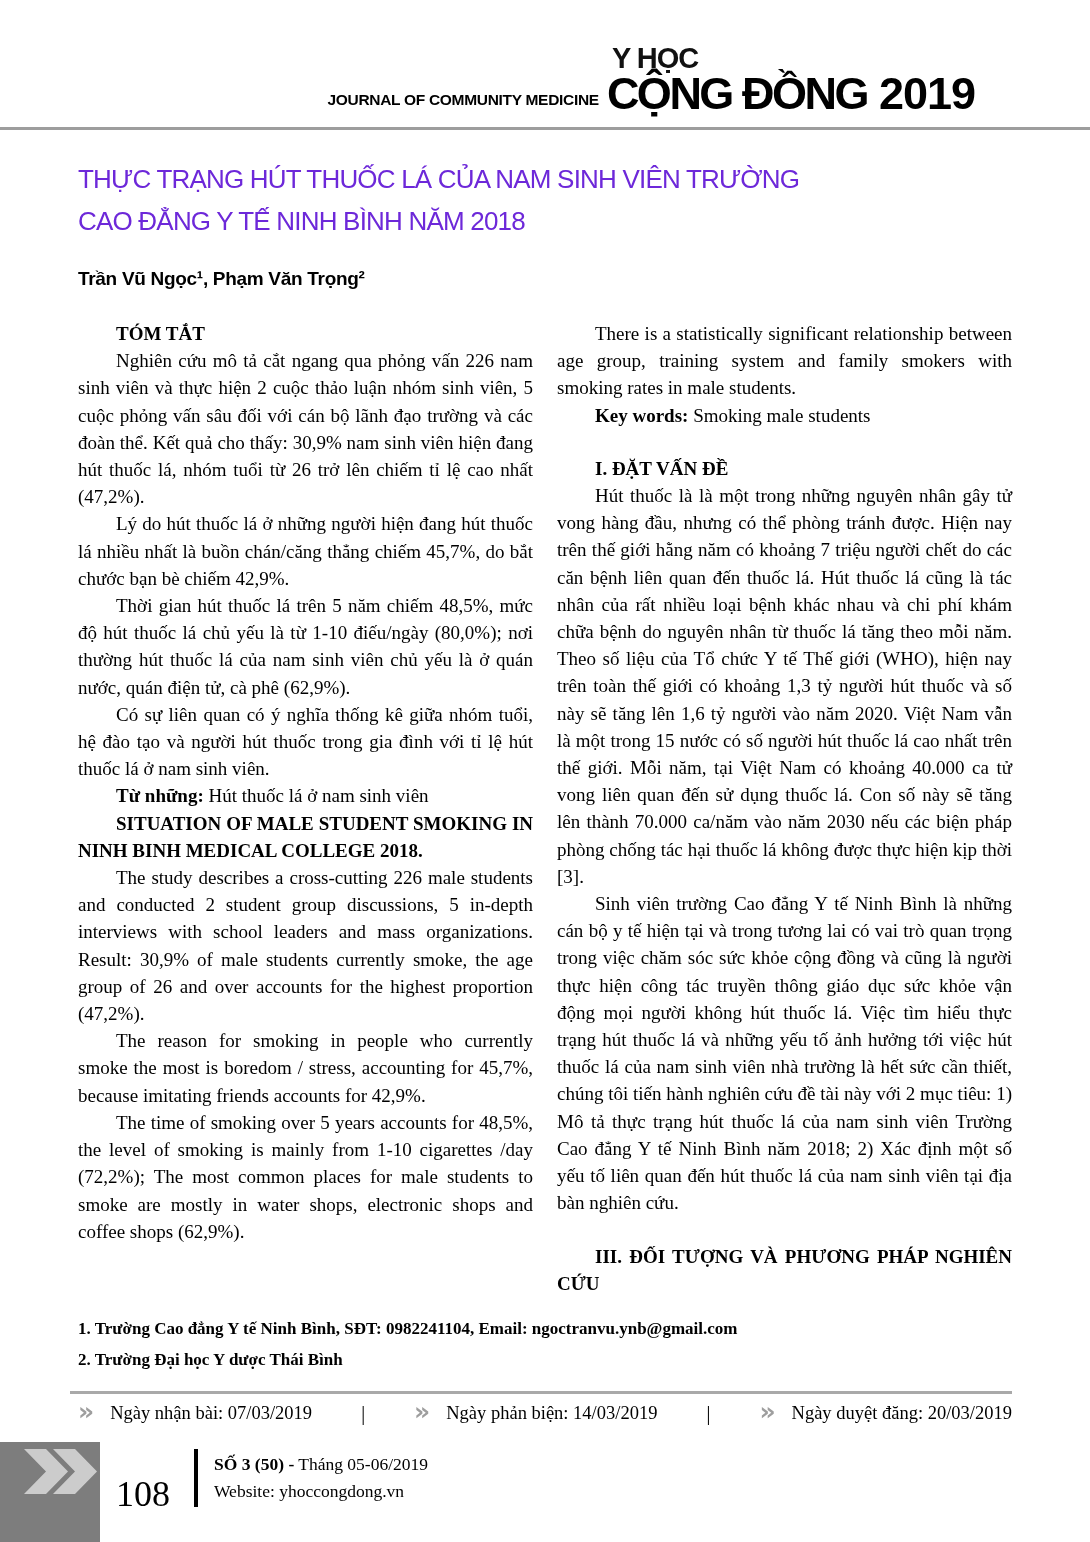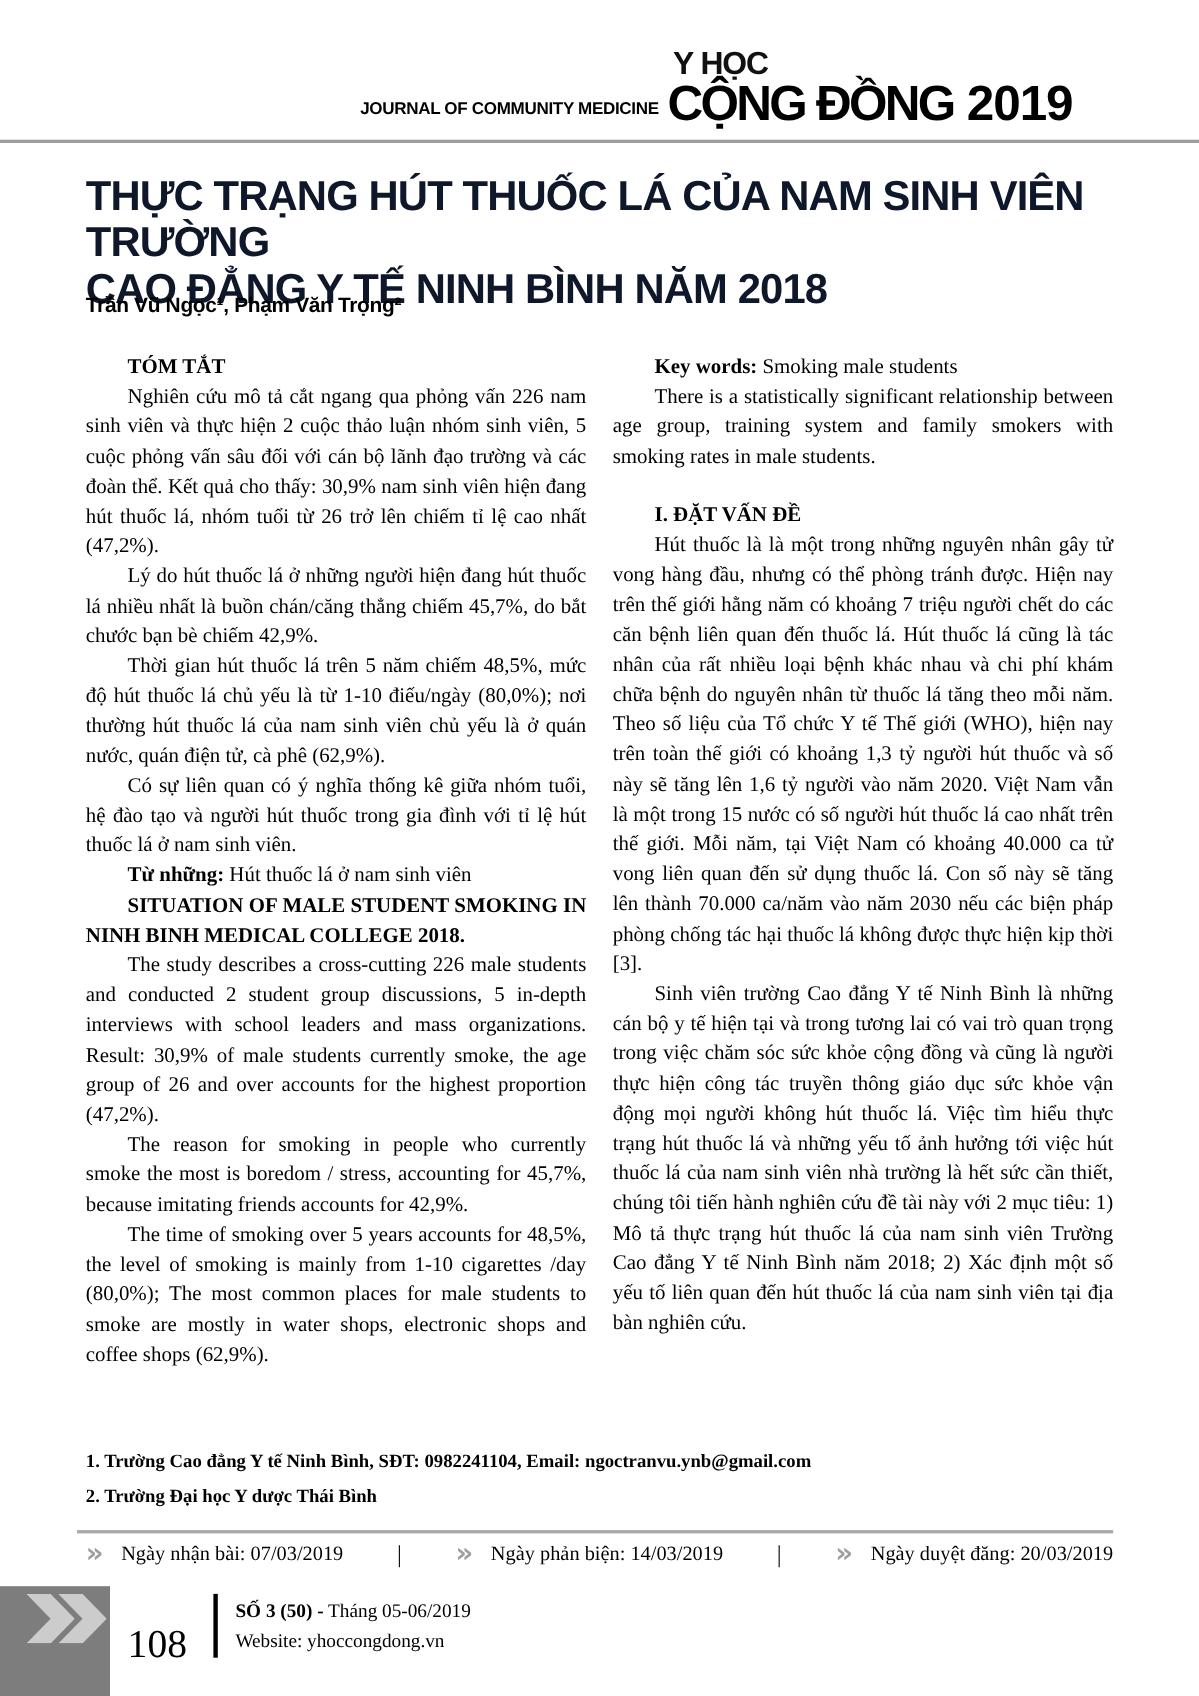--- a/index.html
+++ b/index.html
@@ -26,22 +26,22 @@
   .logo-bottom {
     font-family:"Liberation Sans", sans-serif; font-weight:bold;
     font-size:45px; line-height:1.0; letter-spacing:-2.5px; color:#000000; white-space:nowrap;
   }
   .logo-year { margin-left:12px; letter-spacing:-1px; }
   .header-rule { position:absolute; top:127px; left:0; width:1090px; height:3px; background:#9d9d9d; }
 
   
   .title-block {
     position:absolute; top:158px; left:78px; width:940px;
-    font-family:"Liberation Sans", sans-serif; font-weight:bold;
-    font-size:38px; line-height:42px; letter-spacing:-0.8px; color:#0f172a;
+    font-family:"Liberation Sans", sans-serif; font-weight:normal;
+    font-size:26px; line-height:42px; letter-spacing:-0.8px; color:#6d28d9;
   }
   .authors {
     position:absolute; top:268px; left:78px; width:934px; text-align:left;
     font-family:"Liberation Sans", sans-serif; font-weight:bold; font-size:19px; letter-spacing:-0.3px;
   }
 
   
   .columns { position:absolute; top:320px; left:78px; width:934px; display:flex; gap:24px; }
   .col { width:455px; font-size:19px; line-height:27.2px; text-align:justify; }
   .col p { margin:0; text-indent:38px; }
@@ -111,32 +111,33 @@
       <p>Nghiên cứu mô tả cắt ngang qua phỏng vấn 226 nam sinh viên và thực hiện 2 cuộc thảo luận nhóm sinh viên, 5 cuộc phỏng vấn sâu đối với cán bộ lãnh đạo trường và các đoàn thể. Kết quả cho thấy: 30,9% nam sinh viên hiện đang hút thuốc lá, nhóm tuổi từ 26 trở lên chiếm tỉ lệ cao nhất (47,2%).</p>
       <p>Lý do hút thuốc lá ở những người hiện đang hút thuốc lá nhiều nhất là buồn chán/căng thẳng chiếm 45,7%, do bắt chước bạn bè chiếm 42,9%.</p>
       <p>Thời gian hút thuốc lá trên 5 năm chiếm 48,5%, mức độ hút thuốc lá chủ yếu là từ 1-10 điếu/ngày (80,0%); nơi thường hút thuốc lá của nam sinh viên chủ yếu là ở quán nước, quán điện tử, cà phê (62,9%).</p>
       <p>Có sự liên quan có ý nghĩa thống kê giữa nhóm tuổi, hệ đào tạo và người hút thuốc trong gia đình với tỉ lệ hút thuốc lá ở nam sinh viên.</p>
       <p><span class="b">Từ những:</span>
         <span>Hút thuốc lá ở nam sinh viên</span></p>
 
       <p class="b">SITUATION OF MALE STUDENT SMOKING IN NINH BINH MEDICAL COLLEGE 2018.</p>
       <p>The study describes a cross-cutting 226 male students and conducted 2 student group discussions, 5 in-depth interviews with school leaders and mass organizations. Result: 30,9% of male students currently smoke, the age group of 26 and over accounts for the highest proportion (47,2%).</p>
       <p>The reason for smoking in people who currently smoke the most is boredom / stress, accounting for 45,7%, because imitating friends accounts for 42,9%.</p>
-      <p>The time of smoking over 5 years accounts for 48,5%, the level of smoking is mainly from 1-10 cigarettes /day (80,0%); The most common places for male students to smoke are mostly in water shops, electronic shops and coffee shops (62,9%).</p>
+      <p>The time of smoking over 5 years accounts for 48,5%, the level of smoking is mainly from 1-10 cigarettes /day (72,2%); The most common places for male students to smoke are mostly in water shops, electronic shops and coffee shops (62,9%).</p>
     </div>
 
     <div class="col">
+      <p>There is a statistically significant relationship between age group, training system and family smokers with smoking rates in male students.</p>
       <p><span class="b">Key words:</span>
         <span>Smoking male students</span></p>
-      <p>There is a statistically significant relationship between age group, training system and family smokers with smoking rates in male students.</p>
 
       <p class="b sec-gap">I. ĐẶT VẤN ĐỀ</p>
       <p>Hút thuốc là là một trong những nguyên nhân gây tử vong hàng đầu, nhưng có thể phòng tránh được. Hiện nay trên thế giới hằng năm có khoảng 7 triệu người chết do các căn bệnh liên quan đến thuốc lá. Hút thuốc lá cũng là tác nhân của rất nhiều loại bệnh khác nhau và chi phí khám chữa bệnh do nguyên nhân từ thuốc lá tăng theo mỗi năm. Theo số liệu của Tổ chức Y tế Thế giới (WHO), hiện nay trên toàn thế giới có khoảng 1,3 tỷ người hút thuốc và số này sẽ tăng lên 1,6 tỷ người vào năm 2020. Việt Nam vẫn là một trong 15 nước có số người hút thuốc lá cao nhất trên thế giới. Mỗi năm, tại Việt Nam có khoảng 40.000 ca tử vong liên quan đến sử dụng thuốc lá. Con số này sẽ tăng lên thành 70.000 ca/năm vào năm 2030 nếu các biện pháp phòng chống tác hại thuốc lá không được thực hiện kịp thời [3].</p>
       <p>Sinh viên trường Cao đẳng Y tế Ninh Bình là những cán bộ y tế hiện tại và trong tương lai có vai trò quan trọng trong việc chăm sóc sức khỏe cộng đồng và cũng là người thực hiện công tác truyền thông giáo dục sức khỏe vận động mọi người không hút thuốc lá. Việc tìm hiểu thực trạng hút thuốc lá và những yếu tố ảnh hưởng tới việc hút thuốc lá của nam sinh viên nhà trường là hết sức cần thiết, chúng tôi tiến hành nghiên cứu đề tài này với 2 mục tiêu: 1) Mô tả thực trạng hút thuốc lá của nam sinh viên Trường Cao đẳng Y tế Ninh Bình năm 2018; 2) Xác định một số yếu tố liên quan đến hút thuốc lá của nam sinh viên tại địa bàn nghiên cứu.</p>
 
+      <p class="b sec-gap">III. ĐỐI TƯỢNG VÀ PHƯƠNG PHÁP NGHIÊN CỨU</p>
     </div>
 
   </div>
 
   <div class="footnotes">
     <div>1. Trường Cao đẳng Y tế Ninh Bình, SĐT: 0982241104, Email: ngoctranvu.ynb@gmail.com</div>
     <div>2. Trường Đại học Y dược Thái Bình</div>
   </div>
 
   <div class="dates-rule"></div>

